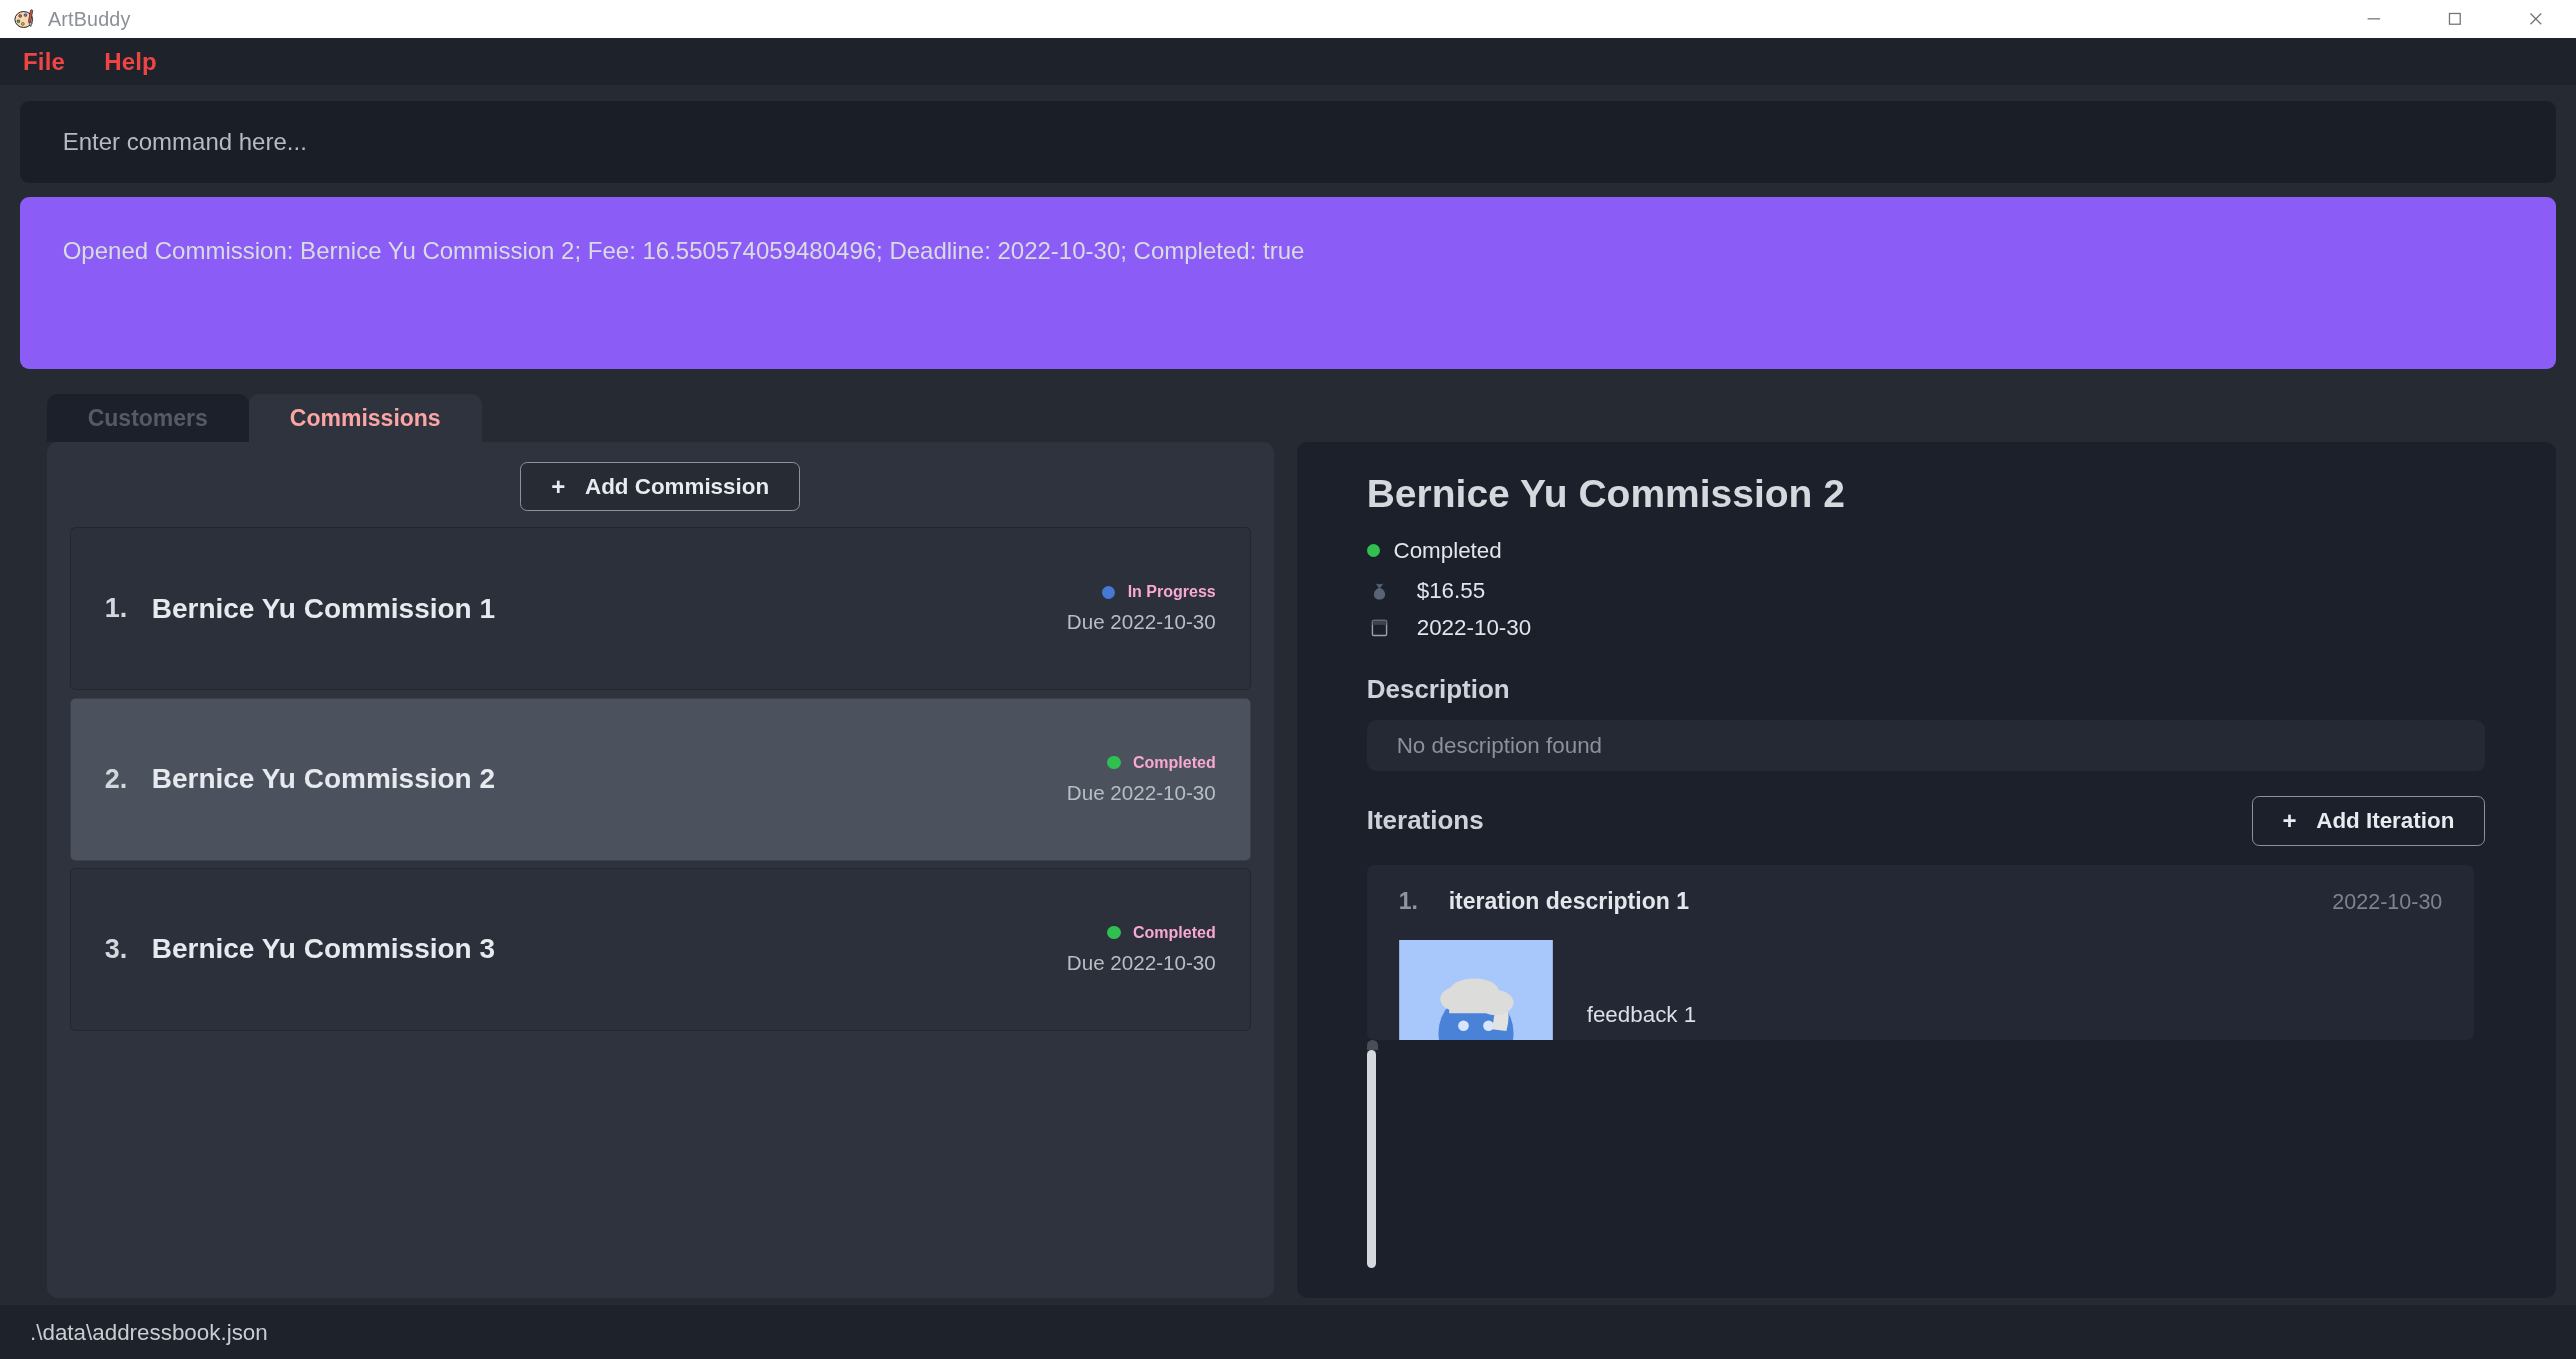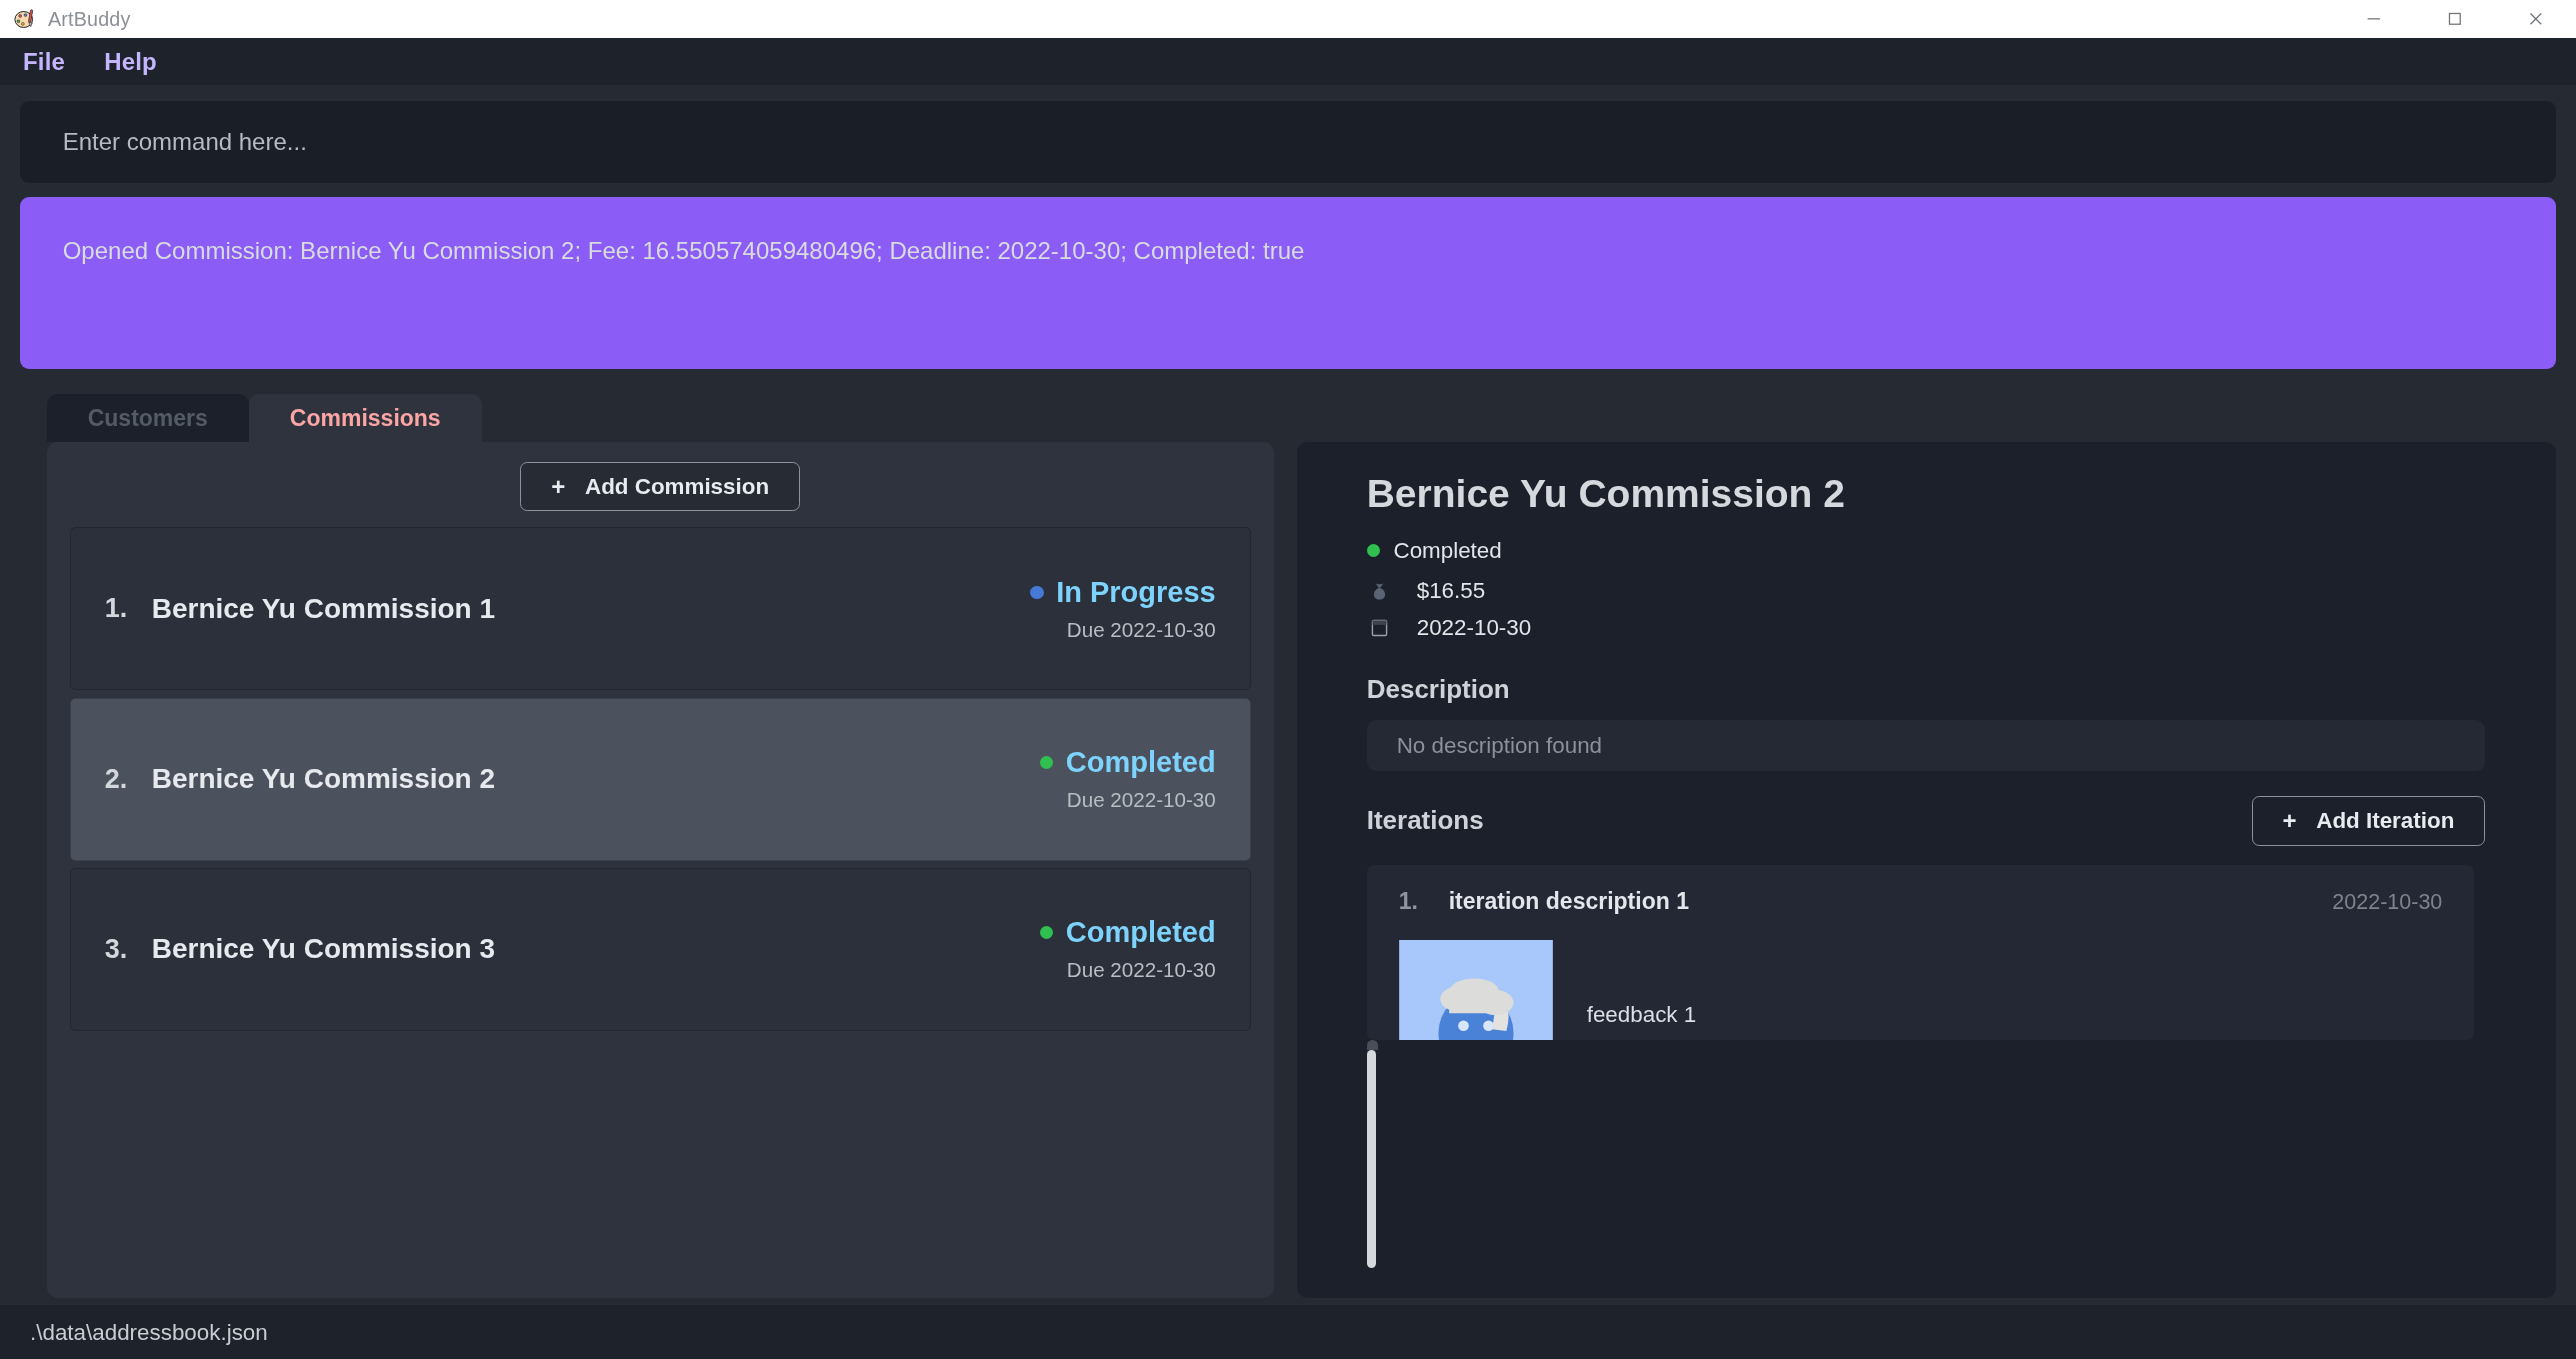--- a/index.html
+++ b/index.html
@@ -23,21 +23,21 @@
   .tb-btn {
     width: 81px; height: 100%; display: flex; align-items: center; justify-content: center;
   }
   .tb-btn svg { display: block; }
 
   
   .menubar {
     height: 47px; flex: 0 0 47px; background: #1d222b; display: flex; align-items: center;
     padding-left: 23px; gap: 39px;
   }
-  .menu-item { font-size: 24px; color: #c4b5fd; font-weight: 600; letter-spacing: 0.2px; }
+  .menu-item { font-size: 24px; color: #ef4444; font-weight: 600; letter-spacing: 0.2px; }
 
   
   .content { flex: 1 1 auto; background: #252a33; padding: 16px 19.7px 0 19.7px; display: flex; flex-direction: column; min-height: 0; }
 
   .cmd-box {
     background: #1a1f27; border-radius: 9px; height: 82px; flex: 0 0 82px;
     display: flex; align-items: center; padding: 0 43px;
   }
   .cmd-placeholder { font-size: 24px; color: #b6bac1; }
 
@@ -74,21 +74,21 @@
 
   .commission-list { display: flex; flex-direction: column; gap: 7.2px; padding: 0 23px; overflow: hidden; }
   .commission-item {
     background: #2b303a; border: 0.9px solid #22262e; border-radius: 5.4px;
     height: 163px; display: flex; align-items: center; padding: 0 34px; position: relative;
   }
   .commission-item.selected { background: #4c525d; border-color: #3a404b; }
   .ci-index { font-size: 27px; font-weight: 700; color: #d3d6db; width: 47px; flex: 0 0 47px; }
   .ci-name { font-size: 28px; font-weight: 700; color: #e6e9ee; }
   .ci-right { margin-left: auto; display: flex; flex-direction: column; align-items: flex-end; gap: 9px; }
-  .ci-status { display: flex; align-items: center; gap: 12.5px; font-size: 29px; font-weight: 700; color: #7dd3fc; }
+  .ci-status { display: flex; align-items: center; gap: 12.5px; font-size: 16px; font-weight: 700; color: #f9a8d4; }
   .dot { width: 13.4px; height: 13.4px; border-radius: 50%; display: inline-block; }
   .ci-due { font-size: 20.6px; color: #b9bdc4; }
 
   
   .right-panel {
     flex: 1 1 auto; background: #1b202a; border-radius: 10.7px; position: relative;
     display: flex; flex-direction: column; padding: 30px 41px 30px 70px; min-height: 0; overflow: hidden;
   }
   .detail-title { font-size: 39px; font-weight: 700; color: #d5d8dd; margin-bottom: 21.5px; }
   .detail-status { display: flex; align-items: center; gap: 13.4px; font-size: 22.4px; color: #e2e5ea; margin-bottom: 14.3px; }

